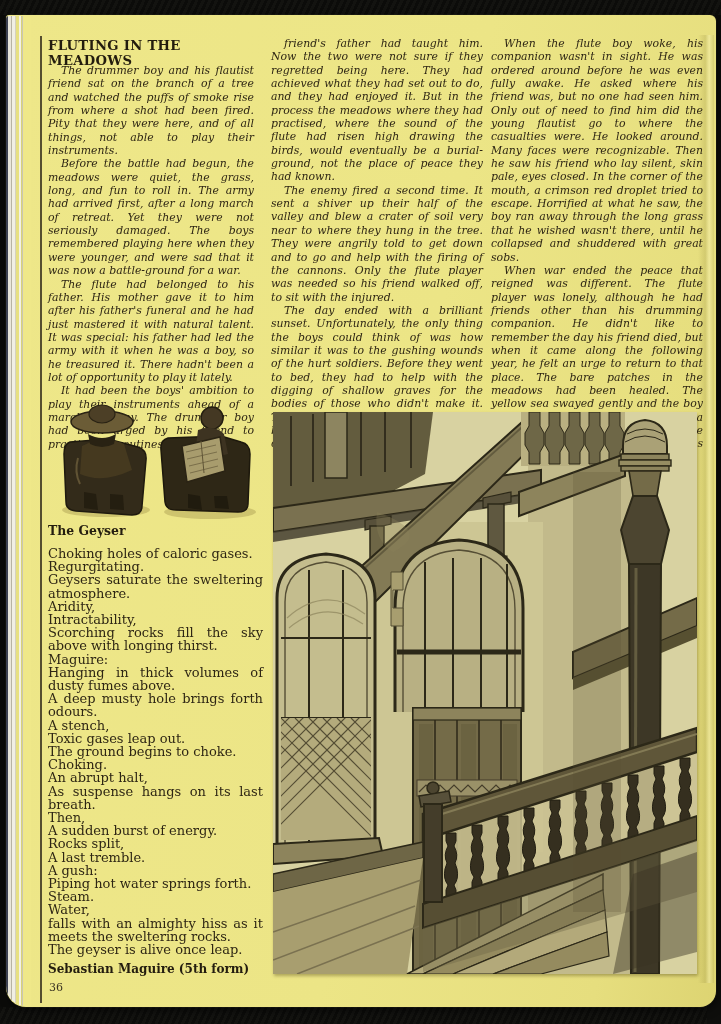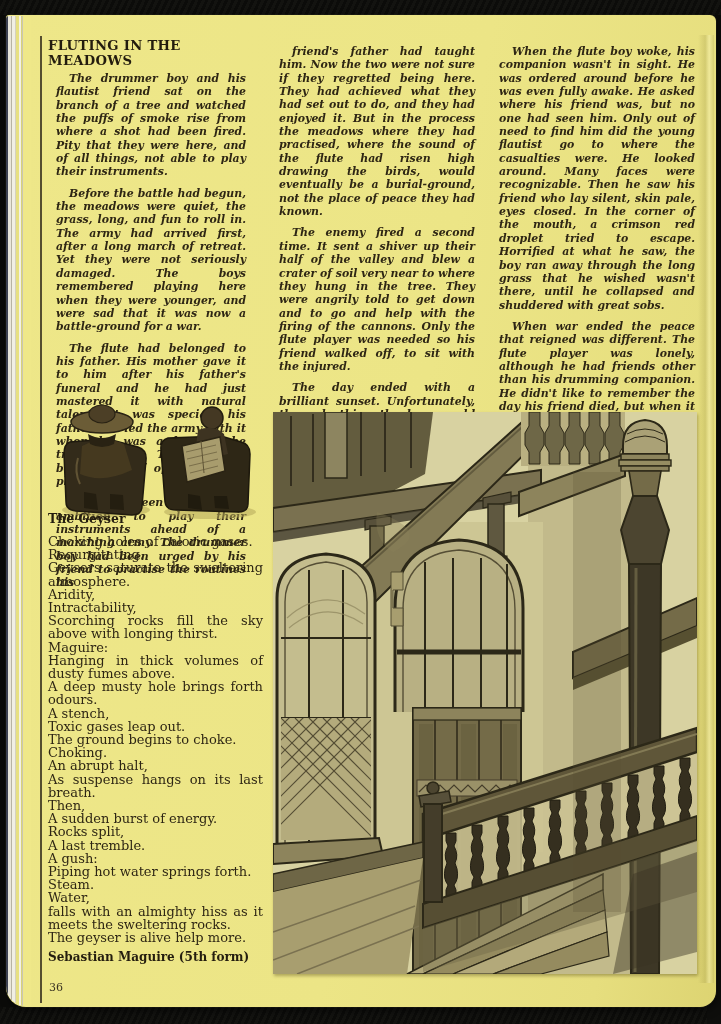--- a/index.html
+++ b/index.html
@@ -21,28 +21,28 @@
           #d5d1bf 9px 10px,#e7e081 10px 13px,#f3f1e5 13px 15px,#d9d279 15px 16px,
           #c9c5b4 16px 17px,#efe889 17px 25px);}
   .page-crease{position:absolute;top:20px;bottom:24px;left:692px;width:16px;
         background:linear-gradient(90deg,rgba(120,110,40,0) 0%,rgba(120,110,40,.18) 45%,rgba(255,250,200,.35) 70%,rgba(120,110,40,.15) 100%);}
   .col-rule{position:absolute;left:40px;top:36px;width:2px;height:967px;background:#3a3220;opacity:.85;}
 
   .story-title{position:absolute;left:48px;top:38px;width:212px;
         font-weight:bold;font-size:13.2px;letter-spacing:.3px;color:#231c0e;}
   .story-col{position:absolute;width:212px;font-style:italic;font-size:10.9px;
         line-height:13.35px;color:#2e2614;text-align:justify;}
-  .story-col .para{text-indent:13px;margin:8px;font-weight:bold;}
+  .story-col .para{text-indent:13px;margin:0;}
   #col1{left:48px;top:64px;width:206px;}
   #col2{left:271px;top:37px;}
   #col3{left:491px;top:37px;}
   .story-byline{font-style:normal;font-weight:bold;font-size:11.6px;color:#241d0f;
         text-align:left;margin-top:1px;}
 
-  .poem{position:absolute;left:48px;top:511px;width:215px;color:#2e2614;}
+  .poem{position:absolute;left:48px;top:523px;width:215px;color:#2e2614;}
   .poem-title{font-weight:bold;font-size:12.4px;color:#241d0f;margin-bottom:9px;}
   .poem-lines{font-size:13px;line-height:13.2px;}
   .poem-lines>div{text-align:justify;}
   .poem-byline{font-weight:bold;font-size:12px;color:#241d0f;margin-top:6px;}
 
   .page-number{position:absolute;left:49px;top:981px;font-size:11px;color:#3a3322;}
 
   .photos{position:absolute;left:52px;top:396px;width:212px;height:124px;}
   .illustration{position:absolute;left:273px;top:412px;width:424px;height:562px;
         box-shadow:1px 2px 3px rgba(60,50,10,.35);}
@@ -242,18 +242,18 @@
       <div>As suspense hangs on its last breath.</div>
       <div>Then,</div>
       <div>A sudden burst of energy.</div>
       <div>Rocks split,</div>
       <div>A last tremble.</div>
       <div>A gush:</div>
       <div>Piping hot water springs forth.</div>
       <div>Steam.</div>
       <div>Water,</div>
       <div>falls with an almighty hiss as it meets the sweltering rocks.</div>
-      <div>The geyser is alive help more.</div>
+      <div>The geyser is alive once leap.</div>
     </div>
   <div class="poem-byline">Sebastian Maguire (5th form)</div>
 </div>
 
 <div class="page-number">36</div>
 
 </body></html>

